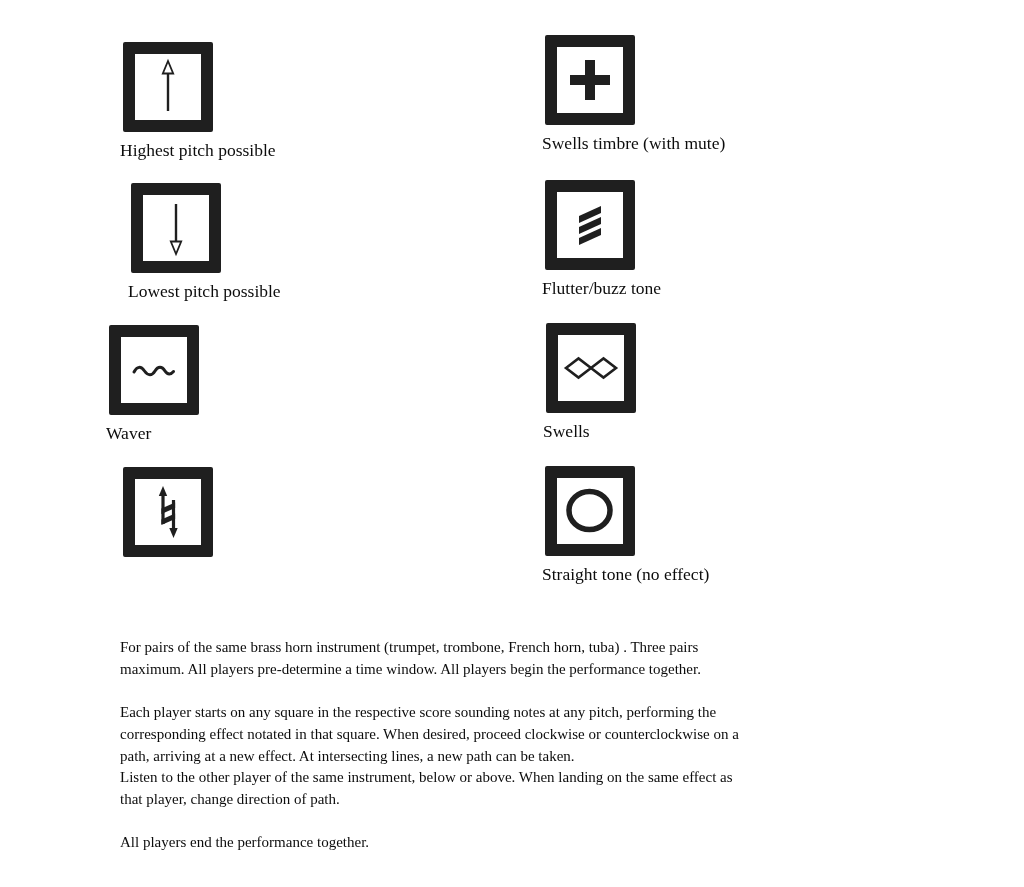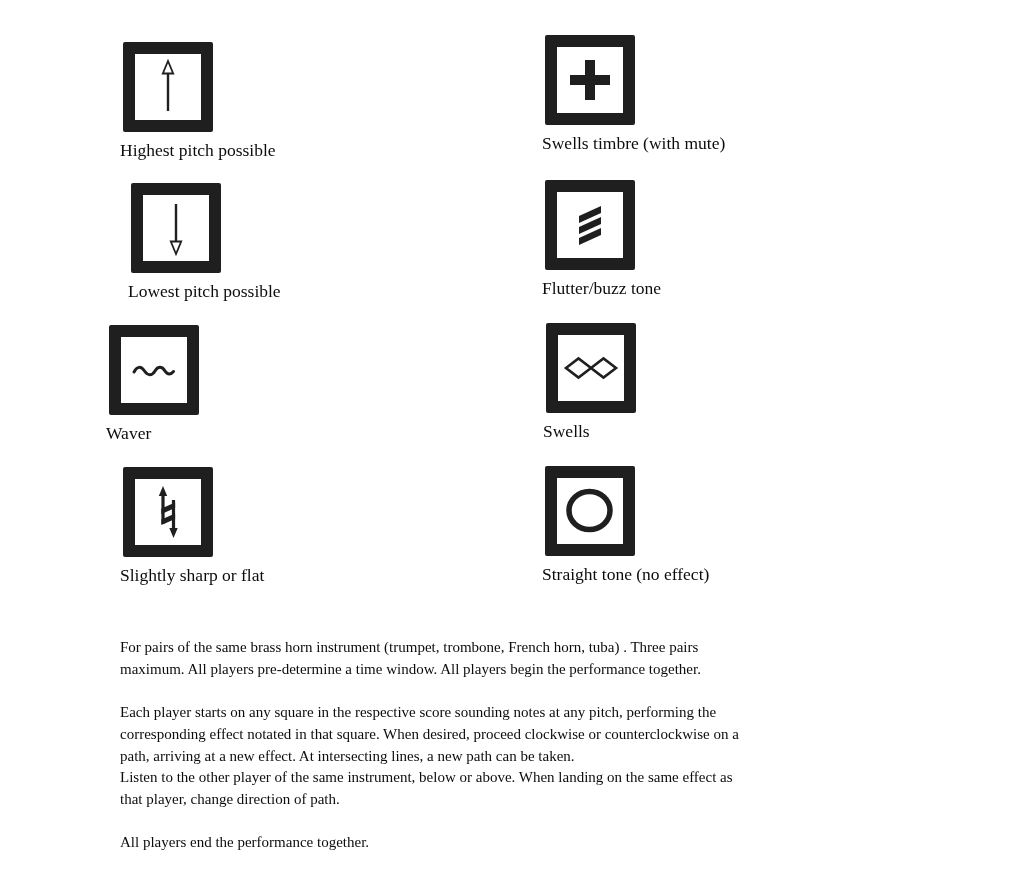--- a/index.html
+++ b/index.html
@@ -117,21 +117,20 @@
     <div class="symbol-box">
       <svg width="66" height="66" viewBox="0 0 66 66">
         <line x1="28" y1="16" x2="28" y2="45" stroke="currentColor" stroke-width="3.2"></line>
         <polygon points="28,7 23.8,17 32.2,17" fill="currentColor"></polygon>
         <line x1="38.5" y1="21" x2="38.5" y2="50" stroke="currentColor" stroke-width="3.2"></line>
         <polygon points="38.5,59 34.3,49 42.7,49" fill="currentColor"></polygon>
         <polygon points="26.4,29.5 40.1,23.5 40.1,29 26.4,35" fill="currentColor"></polygon>
         <polygon points="26.4,40.5 40.1,34.5 40.1,40 26.4,46" fill="currentColor"></polygon>
       </svg>
     </div>
-    <div class="legend-label">Slightly sharp or flat</div>
   </div>
 
   <div class="legend-item" style="left:545px; top:466px;">
     <div class="symbol-box">
       <svg width="66" height="66" viewBox="0 0 66 66">
         <ellipse cx="32.5" cy="32.5" rx="20.5" ry="19" fill="none" stroke="currentColor" stroke-width="5.5"></ellipse>
       </svg>
     </div>
     <div class="legend-label">Straight tone (no effect)</div>
   </div>

